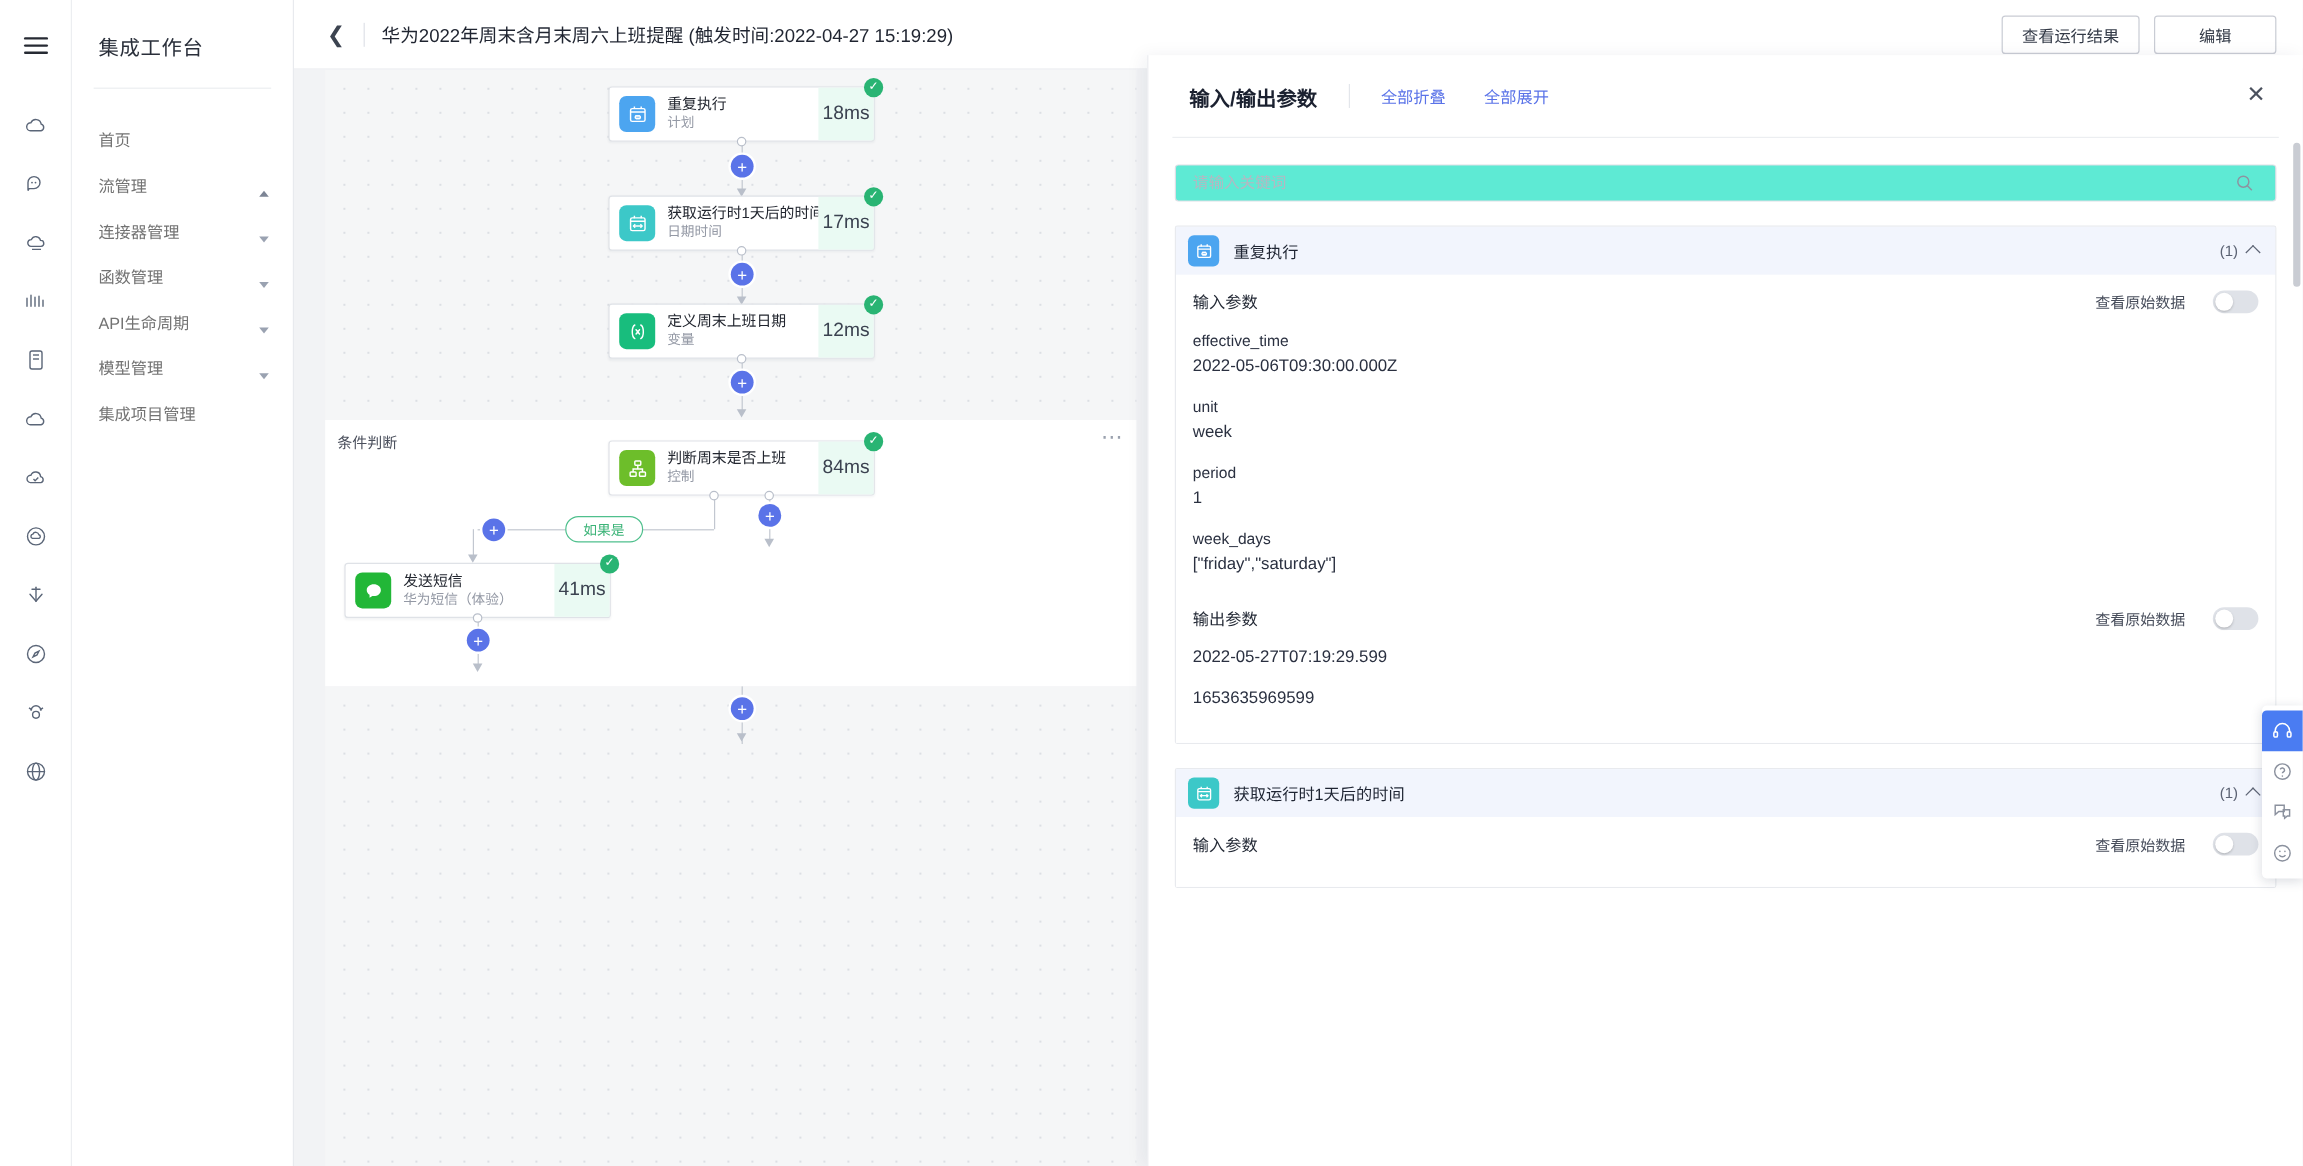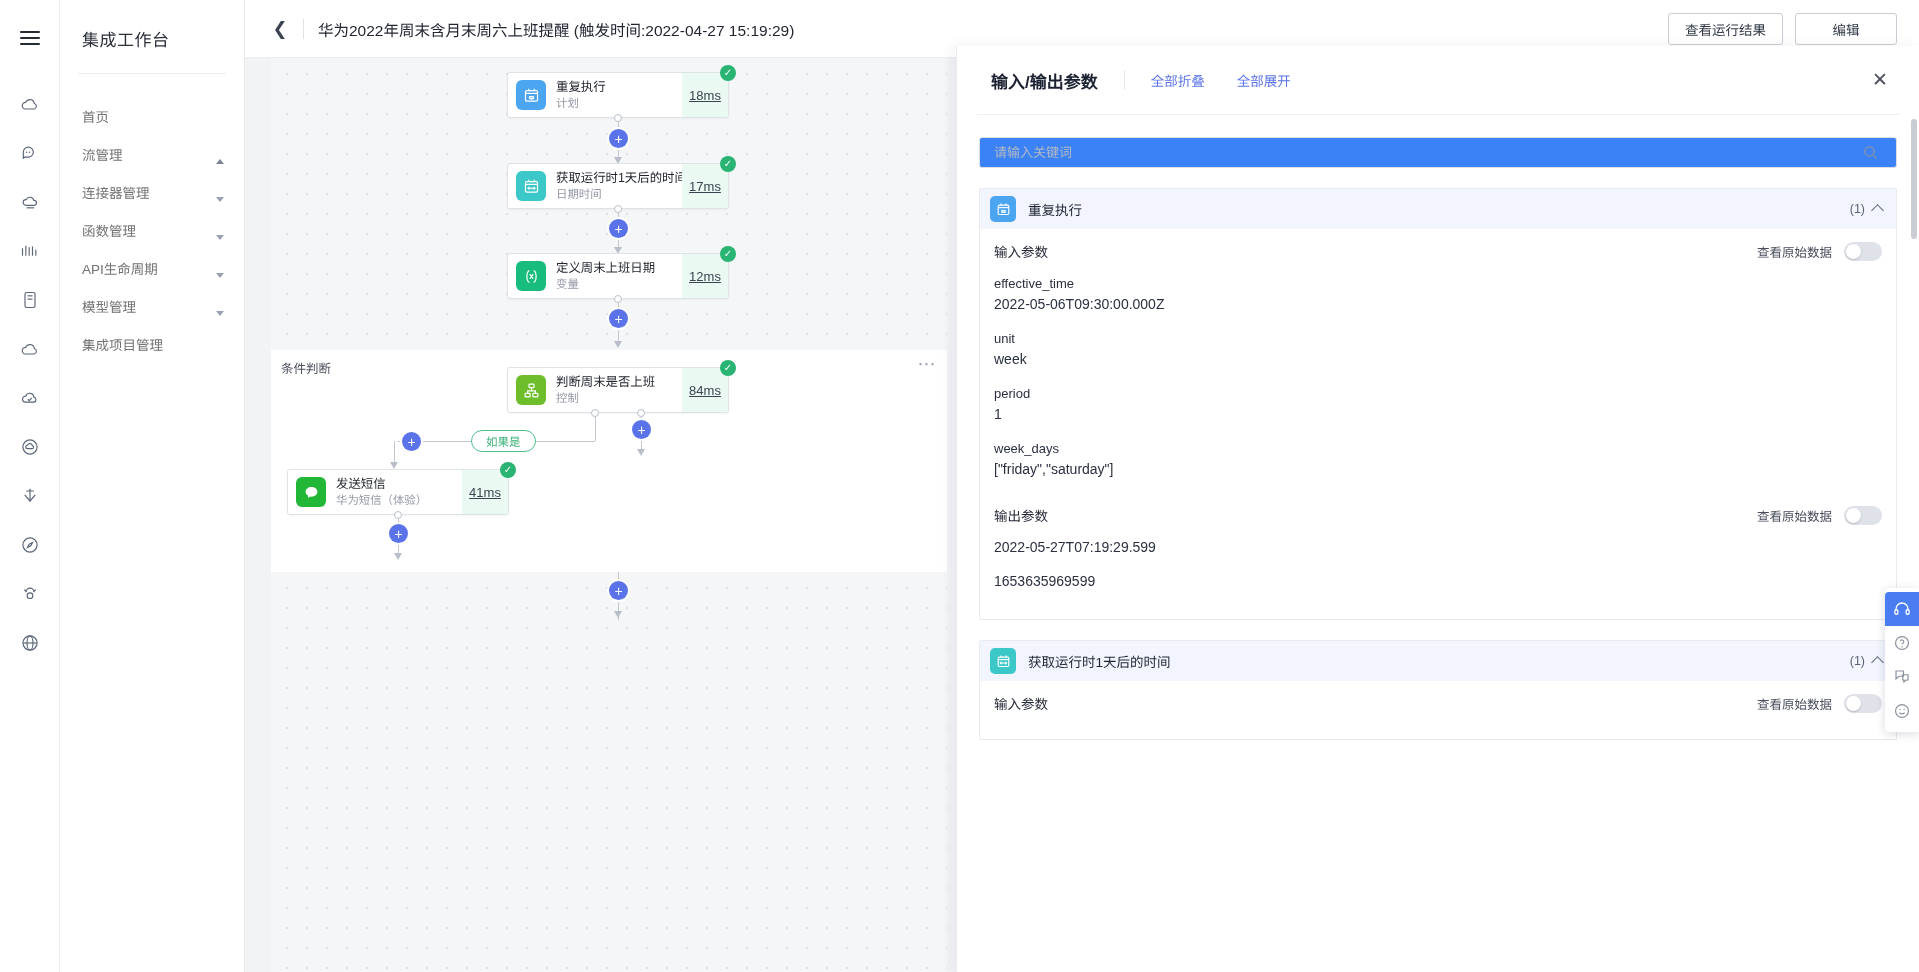--- a/index.html
+++ b/index.html
@@ -138,21 +138,21 @@
     width: 30px; height: 30px; border-radius: 6px; margin-left: 8px;
     display: flex; align-items: center; justify-content: center;
     color: #fff; flex: 0 0 30px;
   }
   .node-text { margin-left: 10px; flex: 1 1 auto; overflow: hidden; }
   .node-title { font-size: 12.4px; color: #22262f; line-height: 14px; white-space: nowrap; }
   .node-sub { font-size: 11.4px; color: #9499a5; line-height: 14px; margin-top: 2px; white-space: nowrap; }
   .node-ms {
     width: 46px; height: 100%; background: #eafaf3;
     display: flex; align-items: center; justify-content: center;
-    font-size: 13px; color: #3b4250; flex: 0 0 46px; text-decoration: underline;
+    font-size: 16px; color: #3b4250; flex: 0 0 46px;
   }
   .node-check {
     position: absolute; right: -8px; top: -8px;
     width: 16px; height: 16px; border-radius: 50%;
     background: #29b473; color: #fff;
     display: flex; align-items: center; justify-content: center;
     font-size: 10px; line-height: 1;
   }
   .port {
     position: absolute; width: 8px; height: 8px; border-radius: 50%;
@@ -198,21 +198,21 @@
   .panel-link { font-size: 13.5px; color: #5a73e8; cursor: pointer; margin-right: 32px; }
   .panel-close {
     position: absolute; right: 28px; top: 22px;
     width: 22px; height: 22px; cursor: pointer; color: #4b515e;
     display: flex; align-items: center; justify-content: center; font-size: 19px; line-height: 1;
   }
   .panel-hr { height: 1px; background: #eceef1; margin: 0 20px; }
   .panel-body { flex: 1 1 auto; overflow: hidden; padding: 22px 22px 0 22px; position: relative; }
   .search-box {
     height: 31px; border: 1px solid #dcdfe6; border-radius: 3px;
-    display: flex; align-items: center; padding: 0 17px 0 12px; background: #3b82f6;
+    display: flex; align-items: center; padding: 0 17px 0 12px; background: #5eead4;
   }
   .search-box input {
     border: 0; outline: 0; flex: 1 1 auto; font-size: 13px; color: #333;
     font-family: "Liberation Sans", sans-serif; background: transparent;
   }
   .search-box input::placeholder { color: #b4b8c2; }
   .search-icon { color: #8d93a0; display: flex; }
 
   .acc { margin-top: 20px; border: 1px solid #e8eaee; border-radius: 2px; }
   .acc-head {
@@ -224,21 +224,21 @@
     display: flex; align-items: center; justify-content: center; color: #fff;
   }
   .acc-title { font-size: 13.5px; color: #1f2533; margin-left: 12px; }
   .acc-right { margin-left: auto; display: flex; align-items: center; gap: 8px; font-size: 12.5px; color: #5c6374; }
   .acc-chev { width: 9px; height: 9px; border-left: 1.4px solid #5c6374; border-top: 1.4px solid #5c6374; transform: rotate(45deg); margin-top: 3px; }
   .acc-body { padding: 0 14px 14px 14px; background: #fff; }
   .param-row {
     display: flex; align-items: center; height: 44px;
   }
   .param-row .ptitle { font-size: 13.5px; color: #242a36; }
-  .param-row .praw { margin-left: auto; display: flex; align-items: center; gap: 12px; font-size: 12.5px; color: #474d5b; }
+  .param-row .praw { margin-left: auto; display: flex; align-items: center; gap: 23px; font-size: 12.5px; color: #474d5b; }
   .toggle {
     width: 38px; height: 19px; border-radius: 10px; background: #dfe2e8;
     position: relative; cursor: pointer; flex: 0 0 38px;
   }
   .toggle::after {
     content: ""; position: absolute; left: 2px; top: 2px;
     width: 15px; height: 15px; border-radius: 50%; background: #fff;
     box-shadow: 0 1px 2px rgba(0,0,0,.2);
   }
   .kv { margin-bottom: 13px; }

